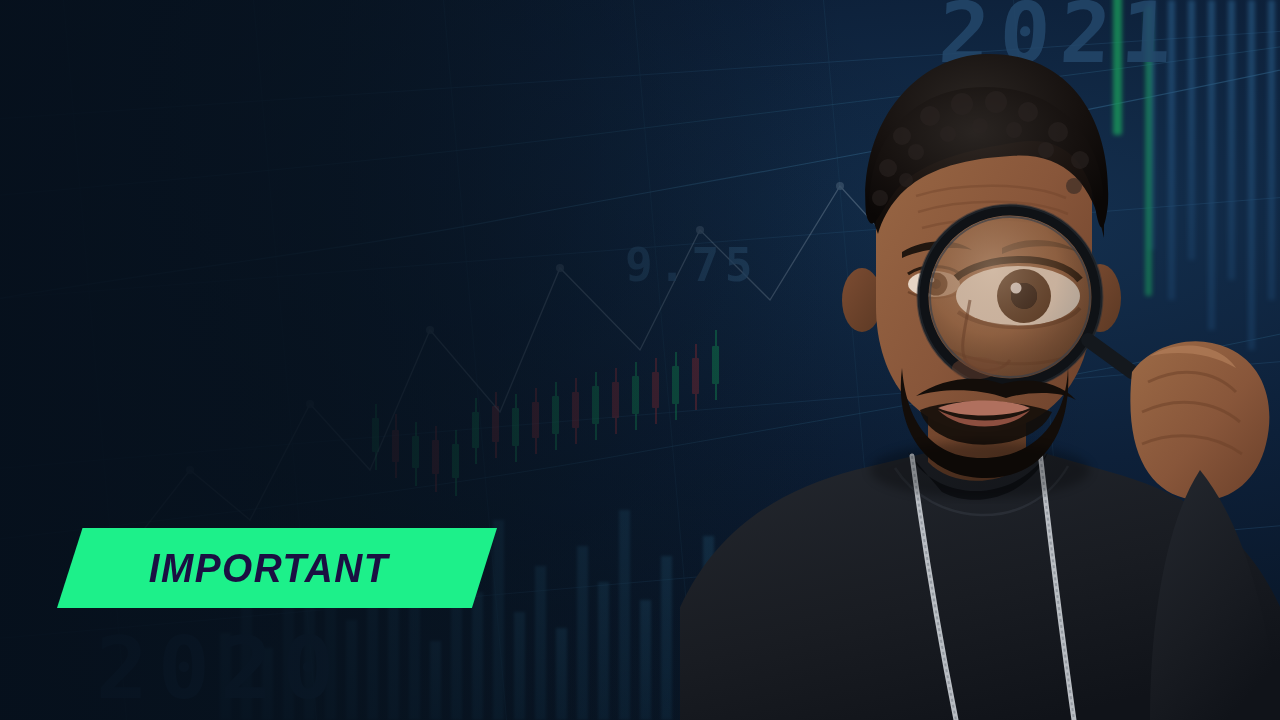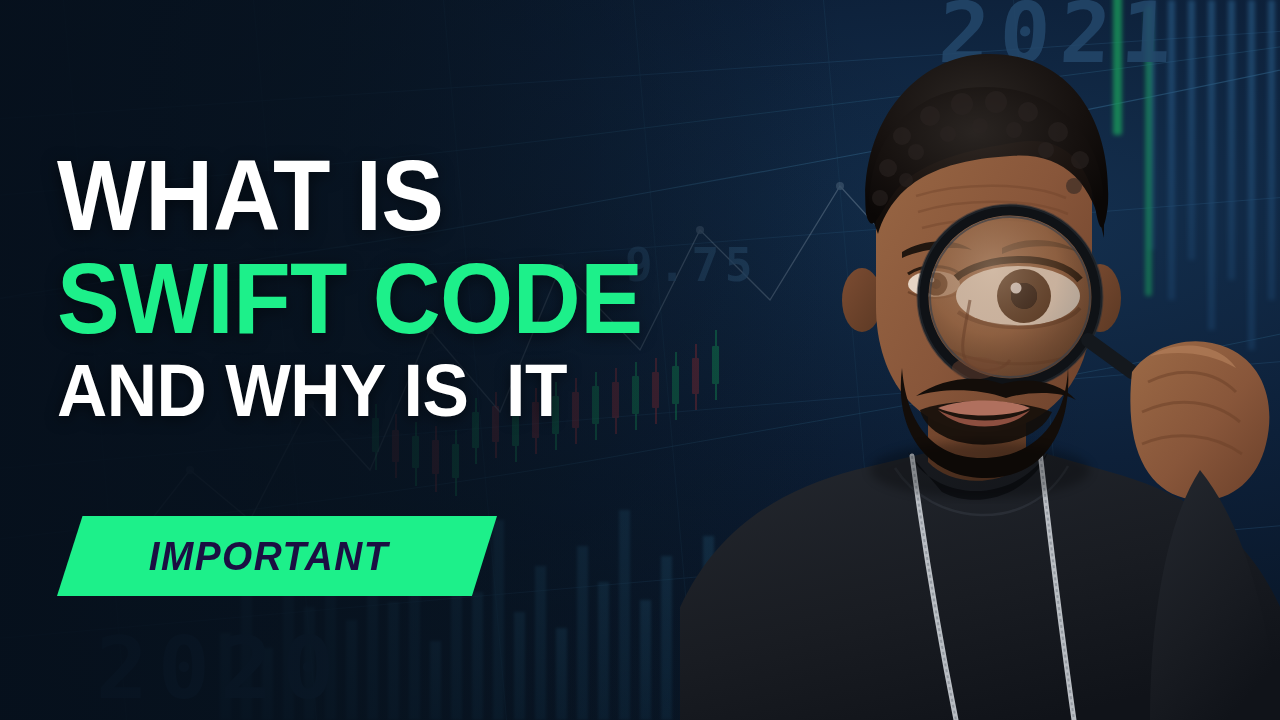--- a/index.html
+++ b/index.html
@@ -129,21 +129,21 @@
     font-size:74px;
     color:#ffffff;
     margin-top:10px;
     text-shadow:0 3px 14px rgba(0,0,0,.55);
   }
 
   
   .badge-wrap{
     position:absolute;
     left:57px;
-    top:516px;
+    top:528px;
     z-index:12;
   }
   .badge{
     position:relative;
     width:440px;
     height:80px;
     background:#1df08a;
     clip-path:polygon(5.8% 0%, 100% 0%, 94.3% 100%, 0% 100%);
     display:flex;
     align-items:center;
@@ -461,25 +461,20 @@
         <path d="M462,444 C 494,430 534,434 562,454"></path>
       </g>
       <path d="M470,356 C 500,338 540,344 556,368 C 530,352 496,350 470,356 Z" fill="#b07c58" opacity=".75"></path>
 
       <path d="M520,470 C 560,520 586,600 600,720 L 470,720 C 470,620 486,522 520,470 Z" fill="url(#shirt)"></path>
 
       <ellipse cx="300" cy="470" rx="110" ry="28" fill="#000" opacity=".28" filter="url(#softer)"></ellipse>
     </svg>
   </div>
 
-  <div class="headline">
-    <div class="line line-1">WHAT IS</div>
-    <div class="line line-2">SWIFT CODE</div>
-    <div class="line line-3">AND WHY IS  IT</div>
-  </div>
 
   <div class="badge-wrap">
     <div class="badge">
       <span class="badge-text">IMPORTANT</span>
     </div>
   </div>
 
 </div>
 
 </body></html>

